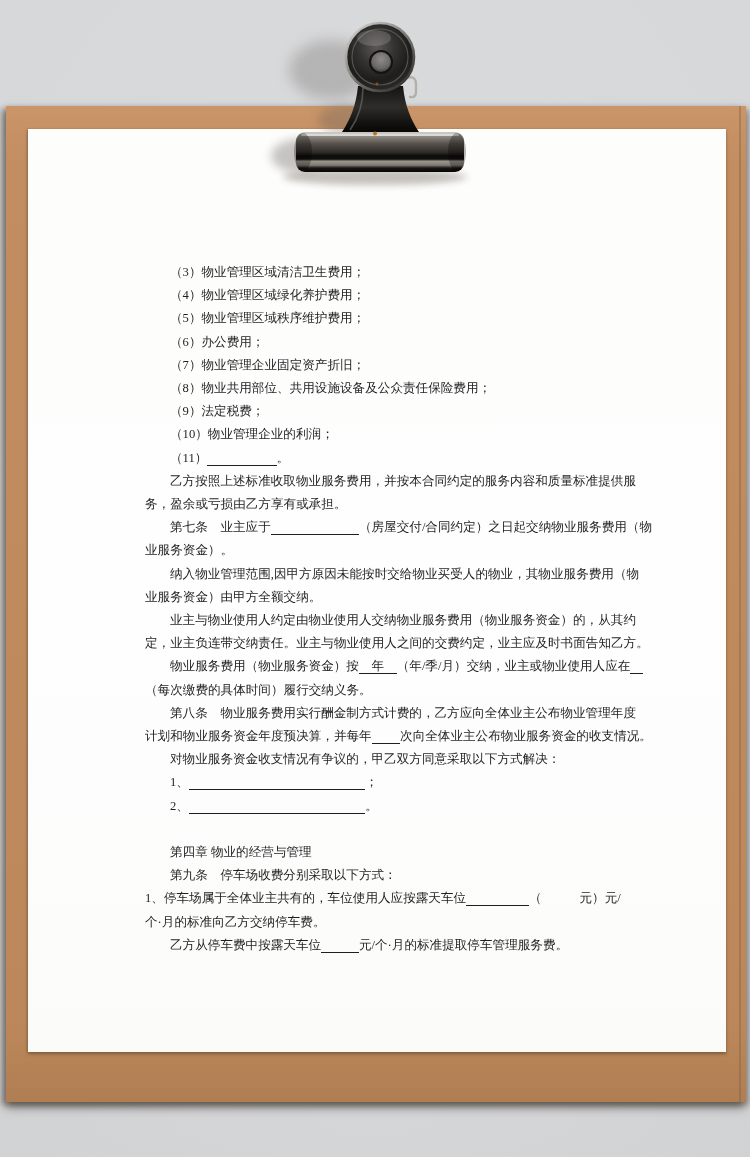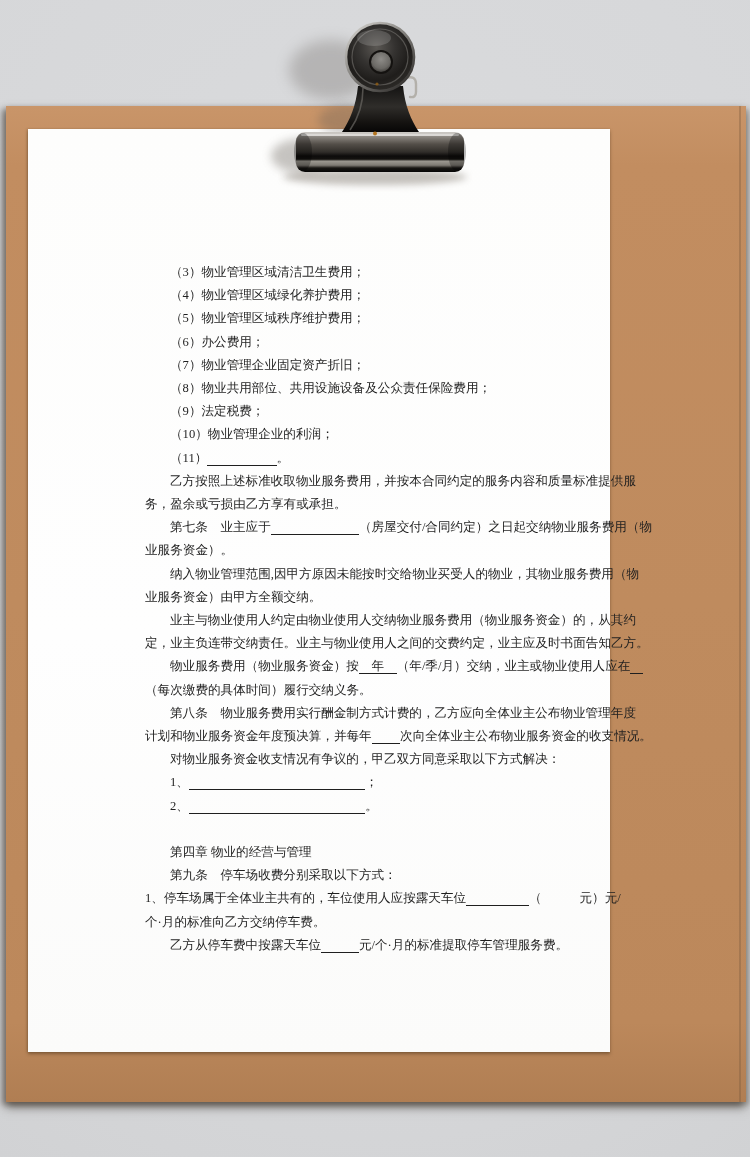--- a/index.html
+++ b/index.html
@@ -11,21 +11,21 @@
   .board{
     position:absolute;left:6px;top:106px;width:740px;height:996px;
     background:linear-gradient(180deg,#c99569 0%,#c28d60 6%,#bf8b5e 50%,#bc885b 92%,#b07e53 100%);
     box-shadow:-4px 3px 6px rgba(72,64,54,.55), 0 6px 9px rgba(74,68,60,.5), 3px 3px 5px rgba(95,85,72,.35);
   }
   .board::before{ 
     content:"";position:absolute;right:5px;top:0;bottom:0;width:2px;
     background:rgba(120,90,60,.35);
   }
   .paper{
-    position:absolute;left:22px;top:23px;width:582px;height:923px;
+    position:absolute;left:22px;top:23px;width:698px;height:923px;
     background:linear-gradient(180deg,#fdfdfc 0%,#fefefe 55%,#fbfbfa 100%);
     box-shadow:0 2px 3px rgba(80,55,30,.5), -1px 0 2px rgba(100,75,50,.3);
   }
   .doc{
     position:absolute;left:117px;top:132px;width:486px;
     font-size:12.6px;line-height:23.2px;color:#1f1f1f;
     white-space:pre;letter-spacing:0;
   }
   .line{min-height:23.2px;}
   .line.ind{padding-left:25px;}

